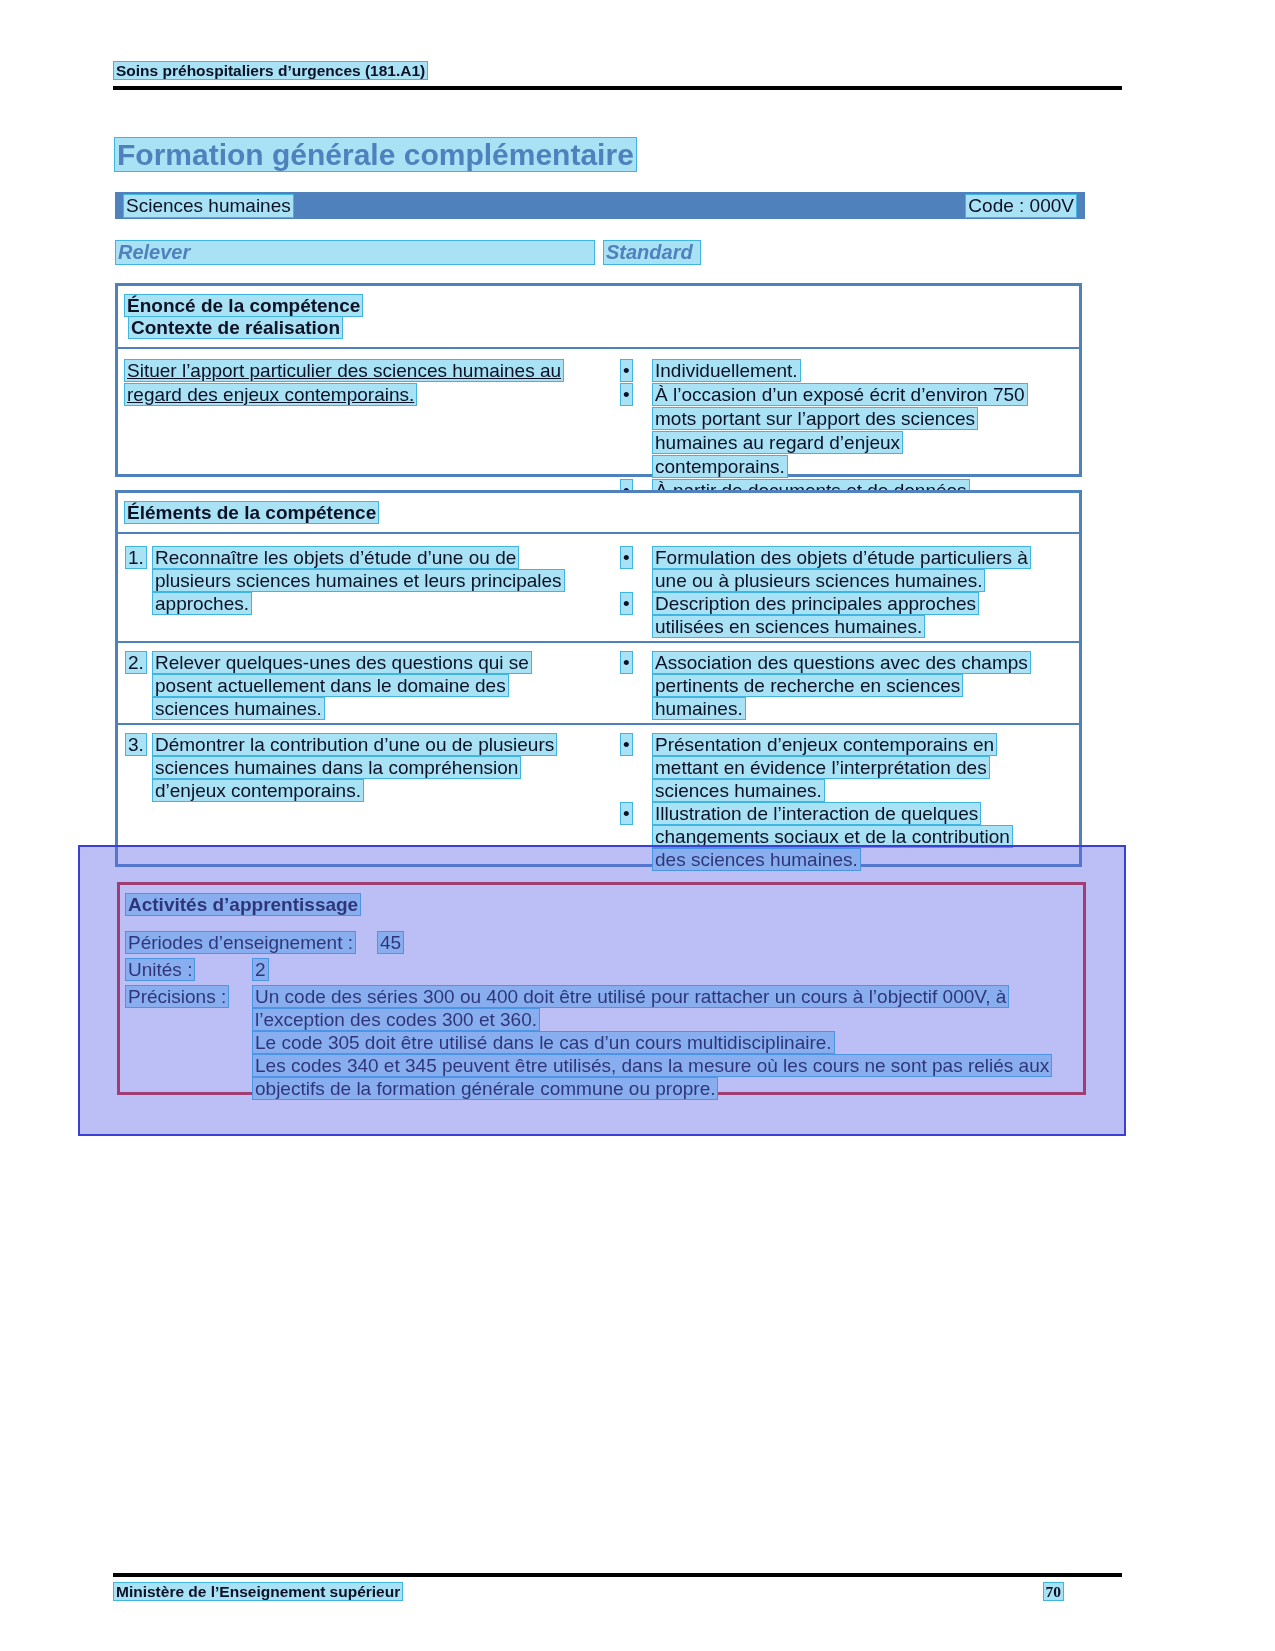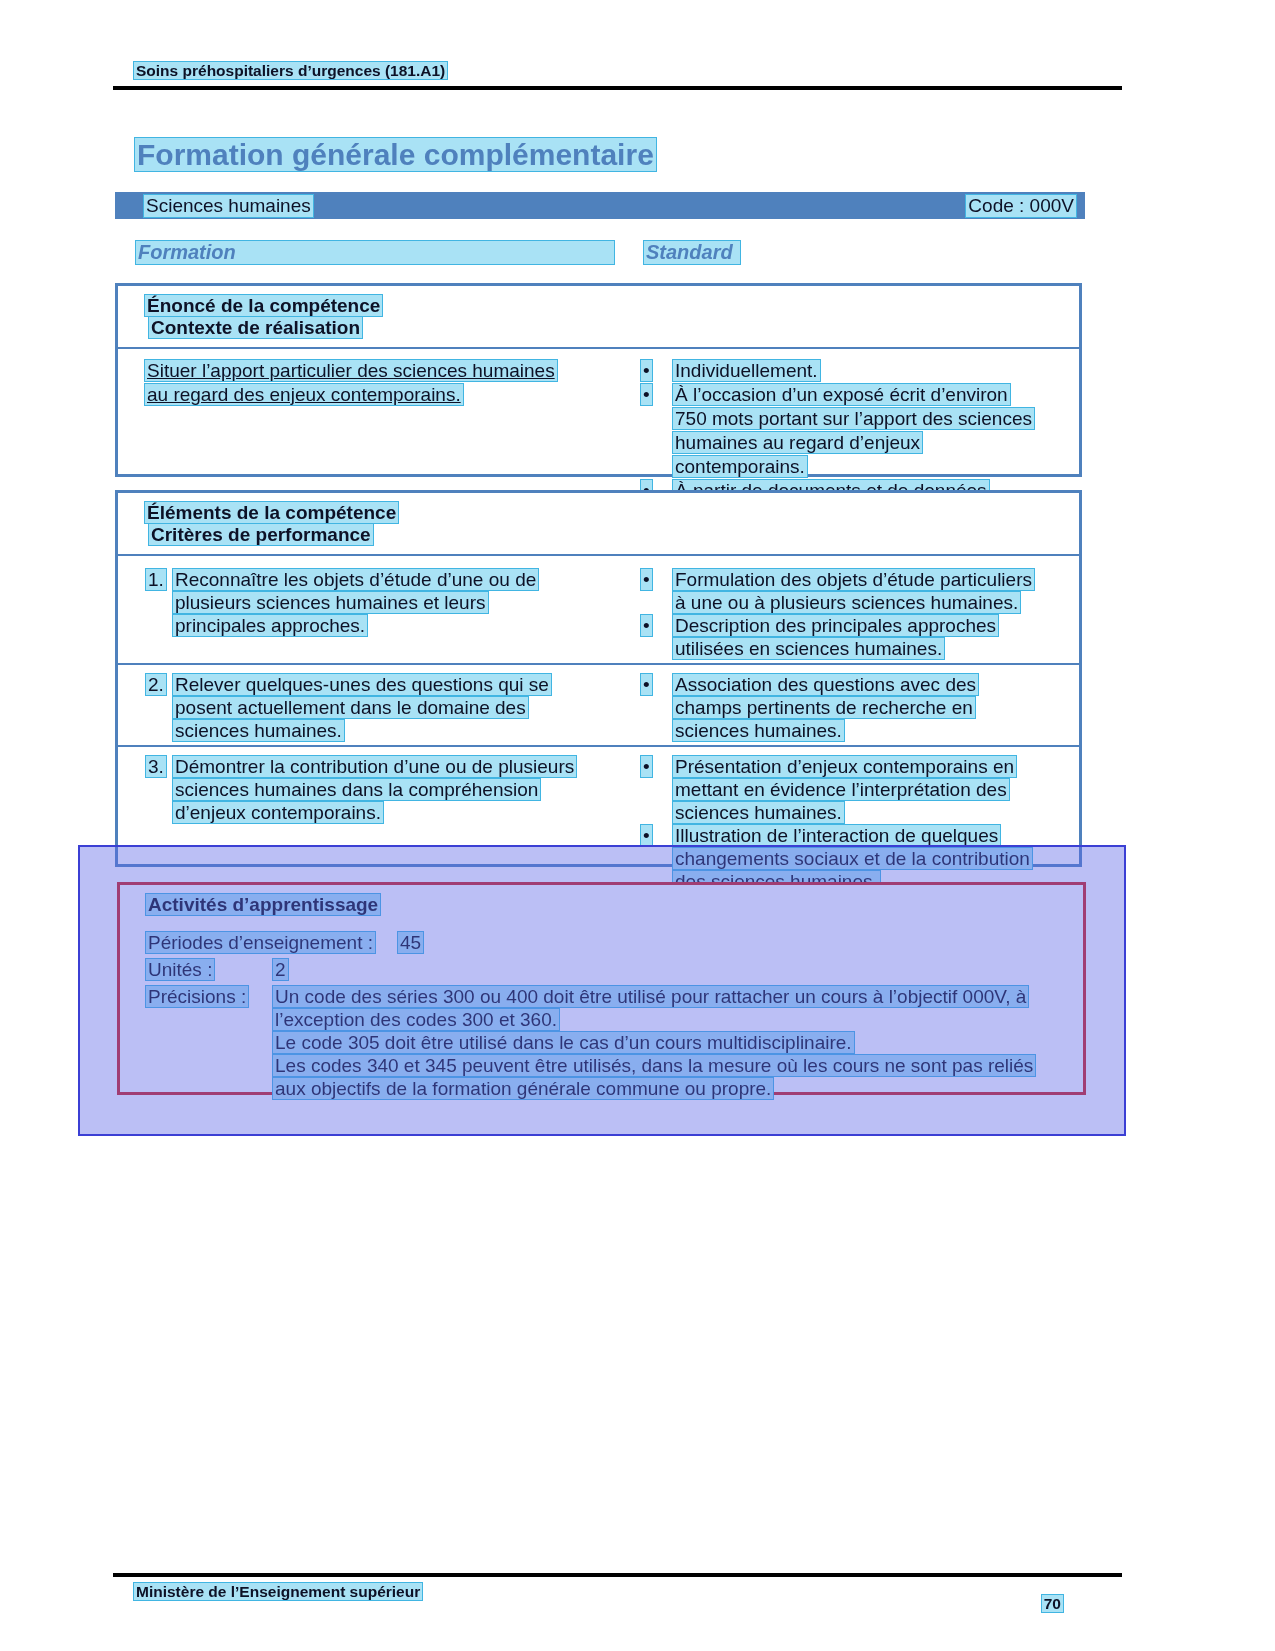--- a/index.html
+++ b/index.html
@@ -10,21 +10,20 @@
     font-size:19px;
     overflow:hidden;
   }
   
   .hl {
     background:var(--hl-bg, #a9e2f5);
     border:1px solid var(--hl-border, #41b5e2);
     padding:0 2px;
     -webkit-box-decoration-break:clone;
     box-decoration-break:clone;
-    margin-left:20px;
   }
   .bold { font-weight:bold; }
 
   .doc-header { position:absolute; left:113px; top:62px; font-size:15.5px; font-weight:bold; }
   .rule { position:absolute; background:var(--rule, #000); }
   .top-rule { left:113px; top:86px; width:1009px; height:4px; }
   .bottom-rule { left:113px; top:1573px; width:1009px; height:4px; }
 
   .title { position:absolute; left:114px; top:138px; margin:0; font-size:30px; font-weight:bold; color:var(--accent, #4f81bd); }
 
@@ -85,21 +84,21 @@
 
   
   .overlay {
     position:absolute; left:78px; top:845px; width:1048px; height:291px; box-sizing:border-box;
     background:var(--overlay-fill, #5c66e86b);
     border:2px solid var(--overlay-border, #3b3fd4);
     z-index:40; pointer-events:none;
   }
 
   .doc-footer { position:absolute; left:113px; top:1583px; width:1009px; font-size:15.5px; font-weight:bold; }
-  .doc-footer .pg { position:absolute; right:58px; top:12px; }
+  .doc-footer .pg { position:absolute; right:58px; top:0;font-family:Liberation Serif, serif; }
 </style>
 </head>
 <body>
 
 <div class="page">
 
   <div class="doc-header">
     <span class="hl">Soins préhospitaliers d’urgences (181.A1)</span>
   </div>
   <div class="rule top-rule"></div>
@@ -107,21 +106,21 @@
   <h1 class="title">
     <span class="hl">Formation générale complémentaire</span>
   </h1>
 
   <div class="banner">
     <span class="hl">Sciences humaines</span>
     <span class="hl">Code : 000V</span>
   </div>
 
   <div class="col-headings">
-    <span class="hl obj">Formation</span>
+    <span class="hl obj">Relever</span>
     <span class="hl std">Standard</span>
   </div>
 
   <div class="tbl t1">
     <div class="tbl-head">
       <div class="c1">
         <span class="hl bold">Énoncé de la compétence</span>
       </div>
       <div class="c2">
         <span class="hl bold">Contexte de réalisation</span>
@@ -145,23 +144,20 @@
           <span class="litext"><span class="hl">À partir de documents et de données provenant du domaine des sciences humaines.</span></span>
         </div>
       </div>
     </div>
   </div>
 
   <div class="tbl t2">
     <div class="tbl-head">
       <div class="c1">
         <span class="hl bold">Éléments de la compétence</span>
-      </div>
-      <div class="c2">
-        <span class="hl bold">Critères de performance</span>
       </div>
     </div>
 
     <div class="row r1">
       <div class="c1">
         <span class="num"><span class="hl">1.</span></span>
         <span class="eltext"><span class="hl">Reconnaître les objets d’étude d’une ou de plusieurs sciences humaines et leurs principales approches.</span></span>
       </div>
       <div class="c2">
         <div class="li">

